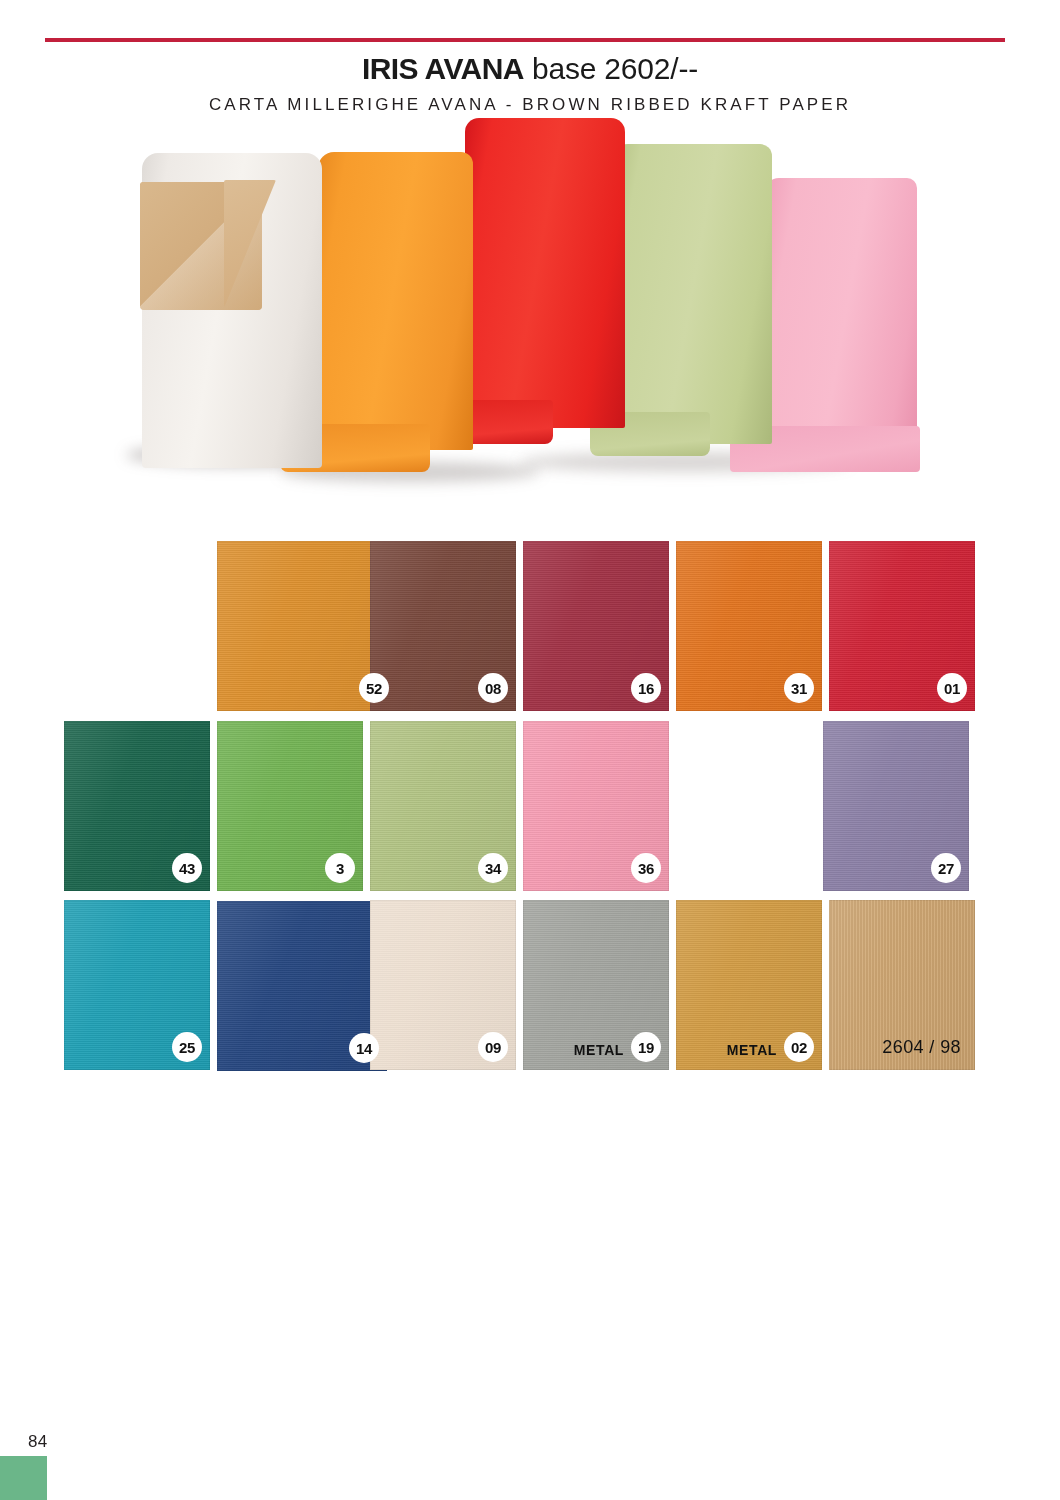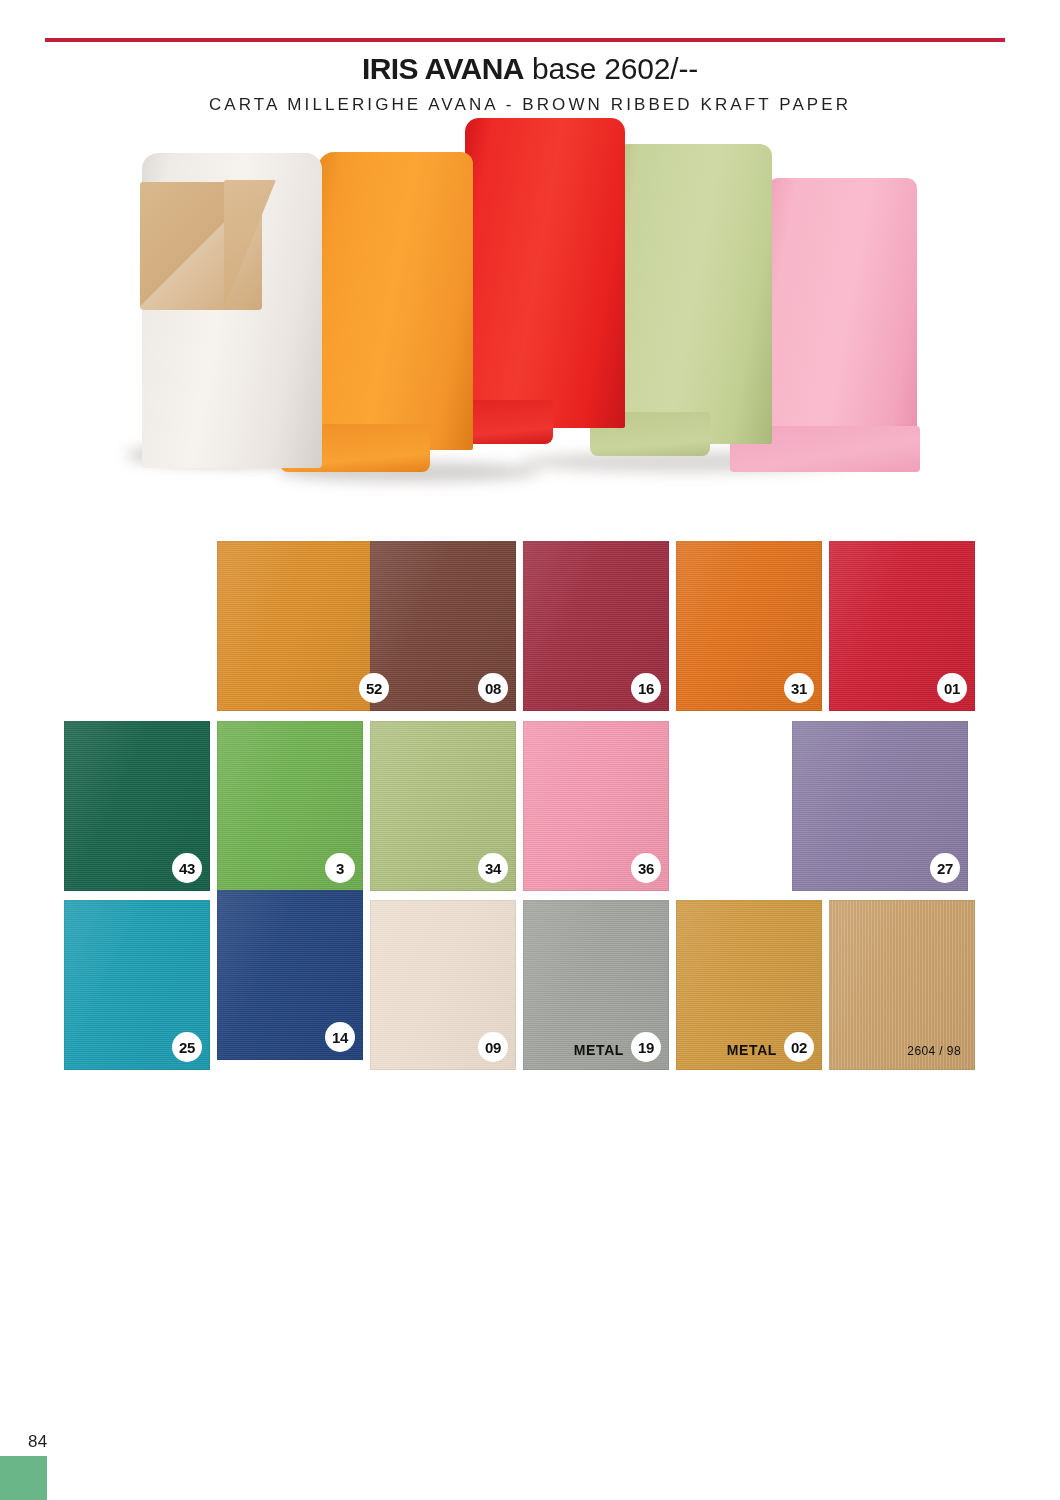--- a/index.html
+++ b/index.html
@@ -166,21 +166,21 @@
     font-weight: bold;
     color: #111111;
     letter-spacing: 0.6px;
     white-space: nowrap;
     z-index: 3;
   }
   .swatch-code {
     position: absolute;
     bottom: 12px;
     right: 14px;
-    font-size: 12px;
+    font-size: 18px;
     font-weight: normal;
     color: #111111;
     letter-spacing: 0.4px;
     white-space: nowrap;
     z-index: 3;
   }
 
   
   .page-number {
     position: absolute;
@@ -324,36 +324,36 @@
     <div class="edge"></div>
     <div class="badge">34</div>
   </div>
   <div class="swatch" style="left:459px; top:180px;">
     <div class="fill" style="background:#f79bb2;"></div>
     <div class="ribs"></div>
     <div class="sheen"></div>
     <div class="edge"></div>
     <div class="badge">36</div>
   </div>
-  <div class="swatch" style="left:728px; top:180px;padding-left:30px;">
+  <div class="swatch" style="left:759px; top:180px;">
     <div class="fill" style="background:#8b7fa6;"></div>
     <div class="ribs"></div>
     <div class="sheen"></div>
     <div class="edge"></div>
     <div class="badge">27</div>
   </div>
 
   <div class="swatch" style="left:0px; top:359px;">
     <div class="fill" style="background:#1d9fb4;"></div>
     <div class="ribs"></div>
     <div class="sheen"></div>
     <div class="edge"></div>
     <div class="badge">25</div>
   </div>
-  <div class="swatch" style="left:153px; top:349px;">
+  <div class="swatch" style="left:153px; top:360px;padding-left:24px;">
     <div class="fill" style="background:#23447e;"></div>
     <div class="ribs"></div>
     <div class="sheen"></div>
     <div class="edge"></div>
     <div class="badge">14</div>
   </div>
   <div class="swatch" style="left:306px; top:359px;">
     <div class="fill" style="background:#eee0d2;"></div>
     <div class="ribs" style="opacity:0.55;"></div>
     <div class="sheen"></div>

